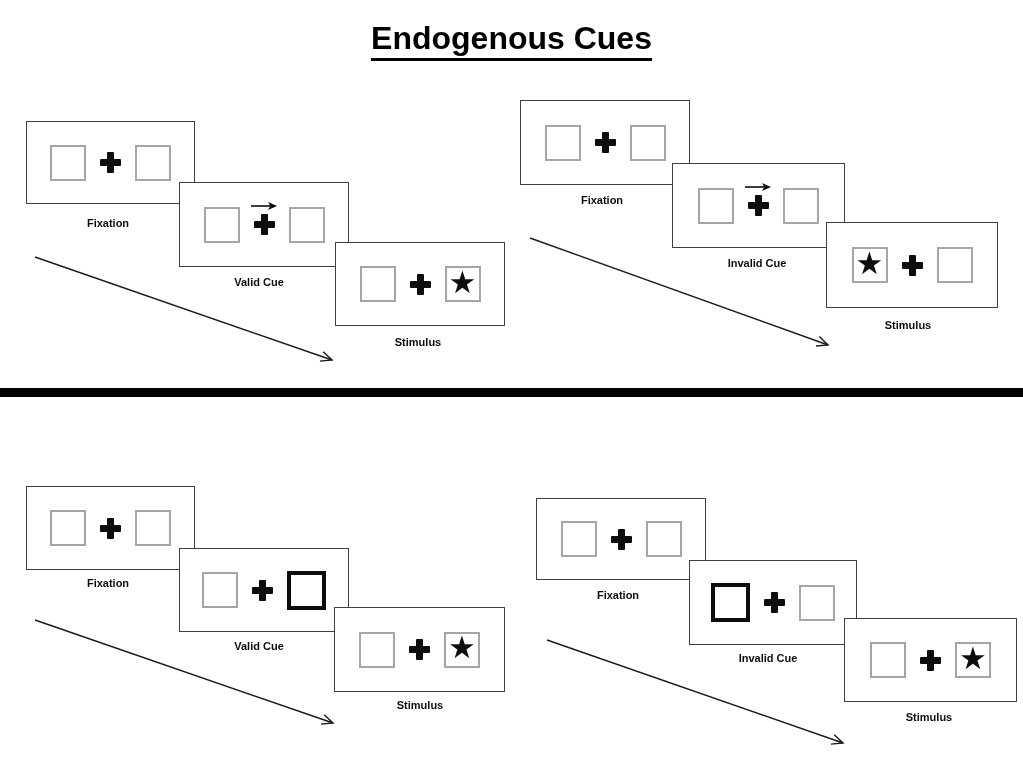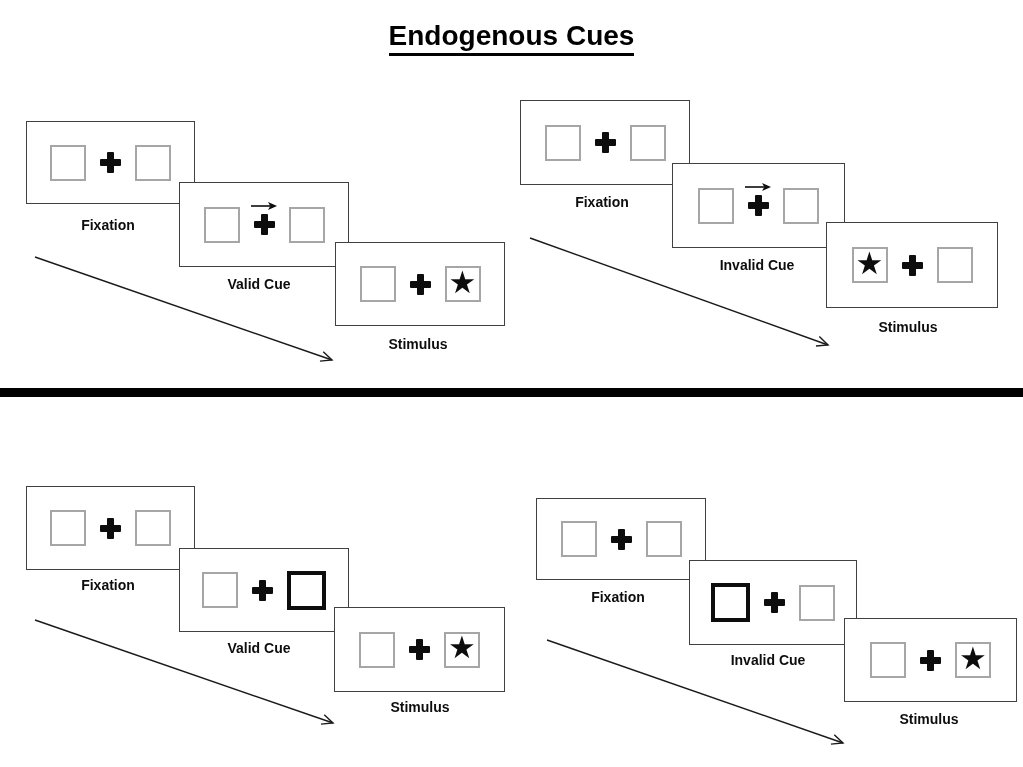--- a/index.html
+++ b/index.html
@@ -5,21 +5,21 @@
   html,body { margin:0; padding:0; }
   body {
     width:1023px; height:767px; background:#ffffff;
     font-family:"Liberation Sans", sans-serif;
     position:relative; overflow:hidden;
   }
   .stage { position:relative; width:1023px; height:767px; }
 
   .title-wrap { position:absolute; left:0; width:100%; text-align:center; z-index:5; }
   .title {
-    display:inline-block; font-size:28px; font-weight:bold; color:#000;
+    display:inline-block; font-size:32px; font-weight:bold; color:#000;
     border-bottom:3px solid #000; padding-bottom:1px;
   }
   #title-endo { top:20px; }
   #title-exo  { top:414px; }
 
   .divider { position:absolute; left:0; top:388px; width:1023px; height:9px; background:#000; z-index:4; }
 
   .panel {
     position:absolute; box-sizing:border-box; background:#fff;
     border:1px solid #404040;
@@ -46,21 +46,21 @@
     width:21px; height:7px; background:#0d0d0d; border-radius:1px;
   }
   .cross::after {
     content:""; position:absolute; left:7px; top:0;
     width:7px; height:21px; background:#0d0d0d; border-radius:1px;
   }
   .cue-arrow { position:absolute; left:-4px; top:-13px; }
 
   .plabel {
     position:absolute; width:170px; text-align:center;
-    font-size:14px; font-weight:bold; color:#0d0d0d; z-index:4;
+    font-size:11px; font-weight:bold; color:#0d0d0d; z-index:4;
   }
 
   .arrows { position:absolute; left:0; top:0; z-index:0; }
 </style>
 </head>
 <body>
 
 <div class="stage">
 
   <svg class="arrows" width="1023" height="767" viewBox="0 0 1023 767">

